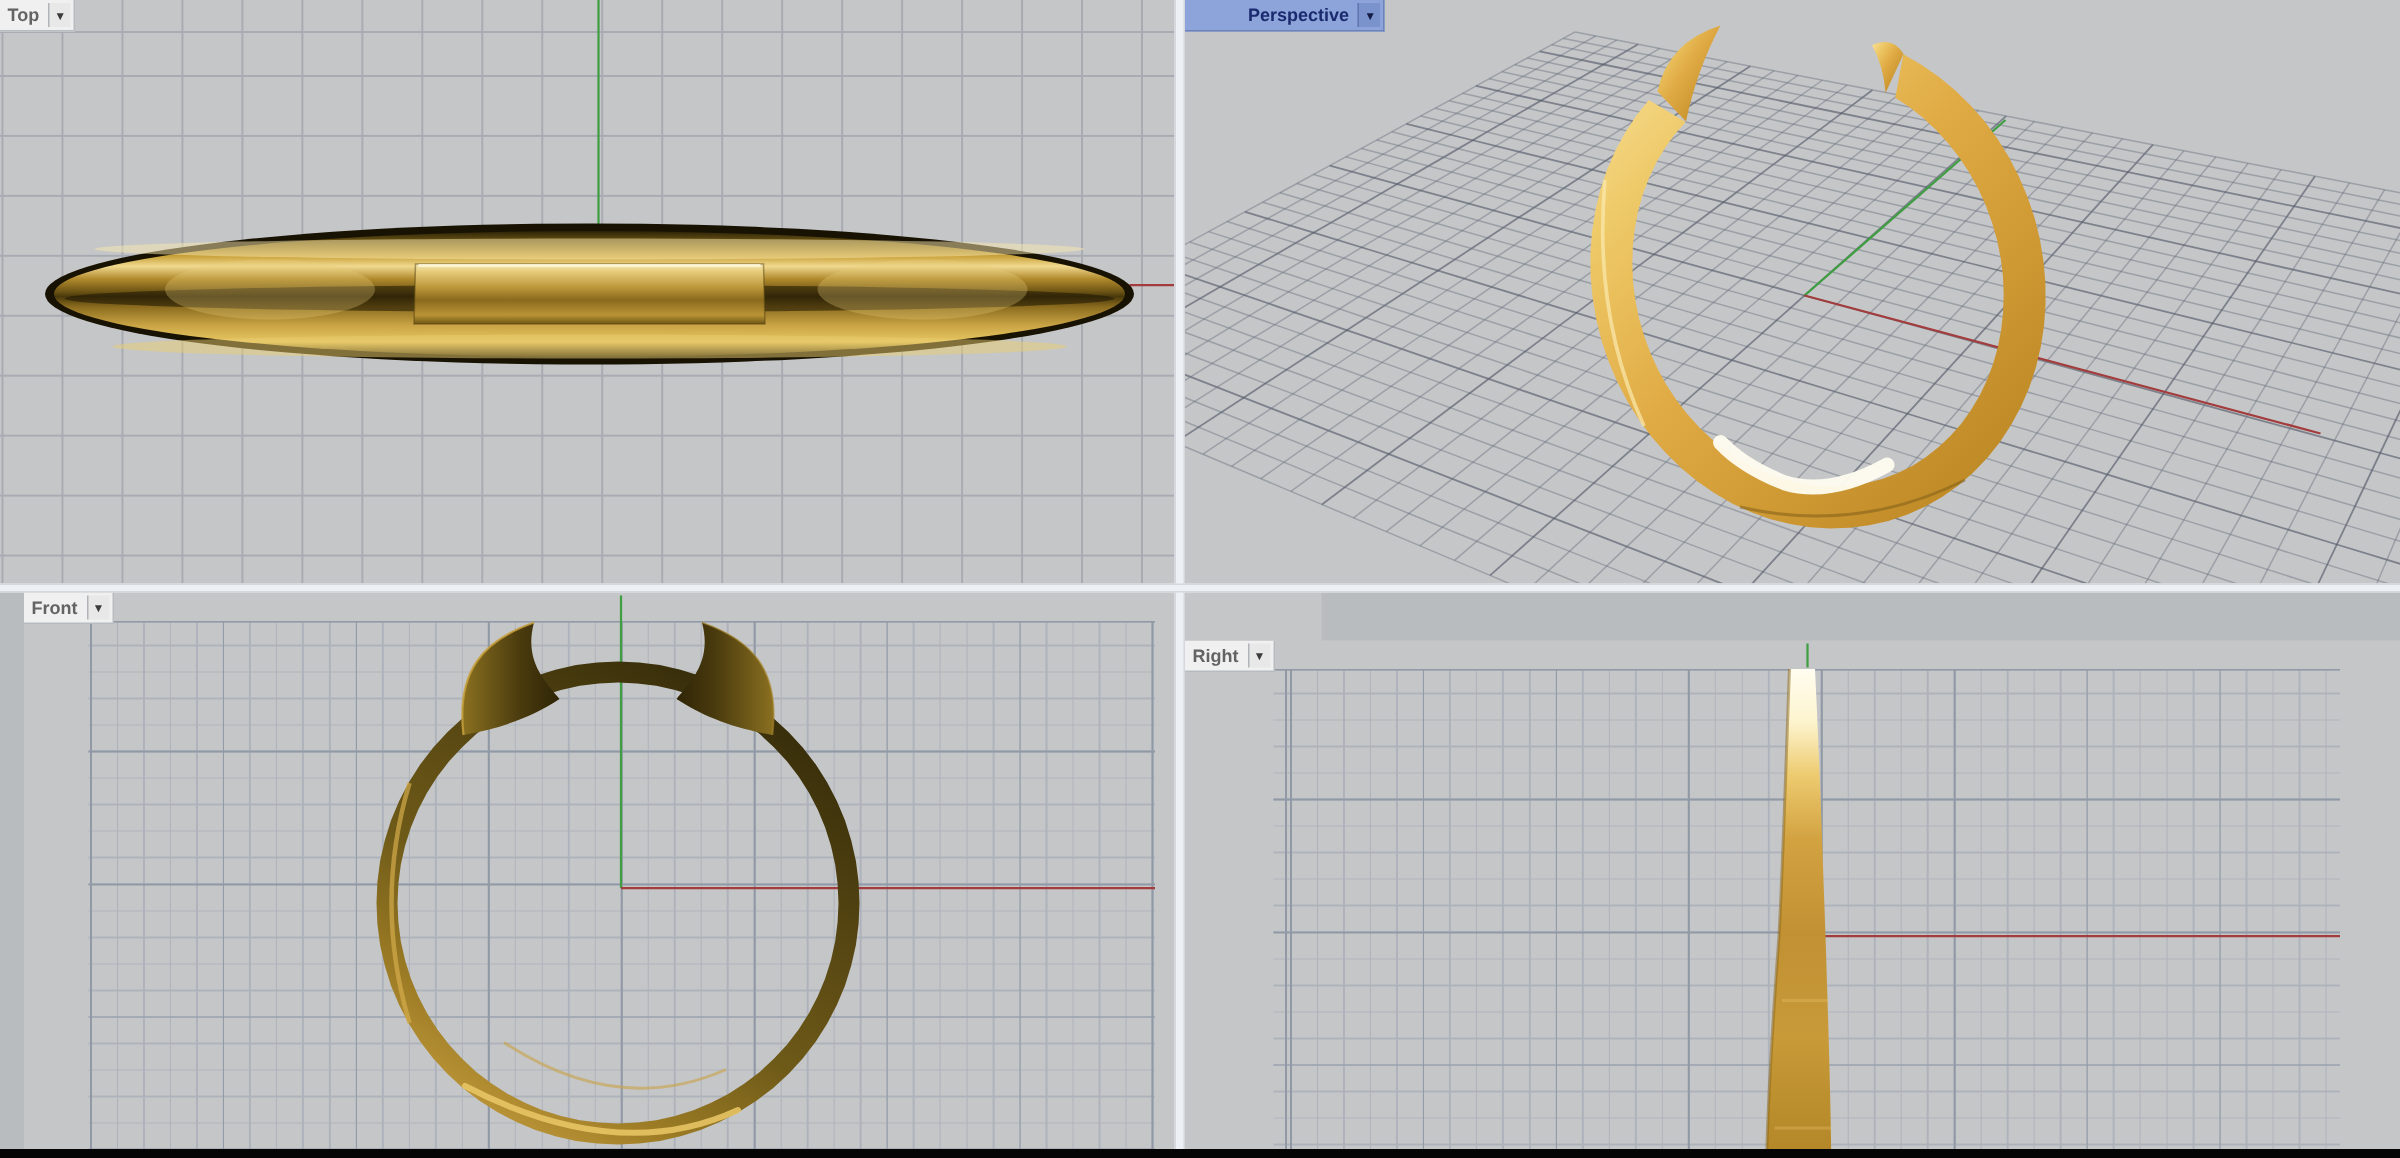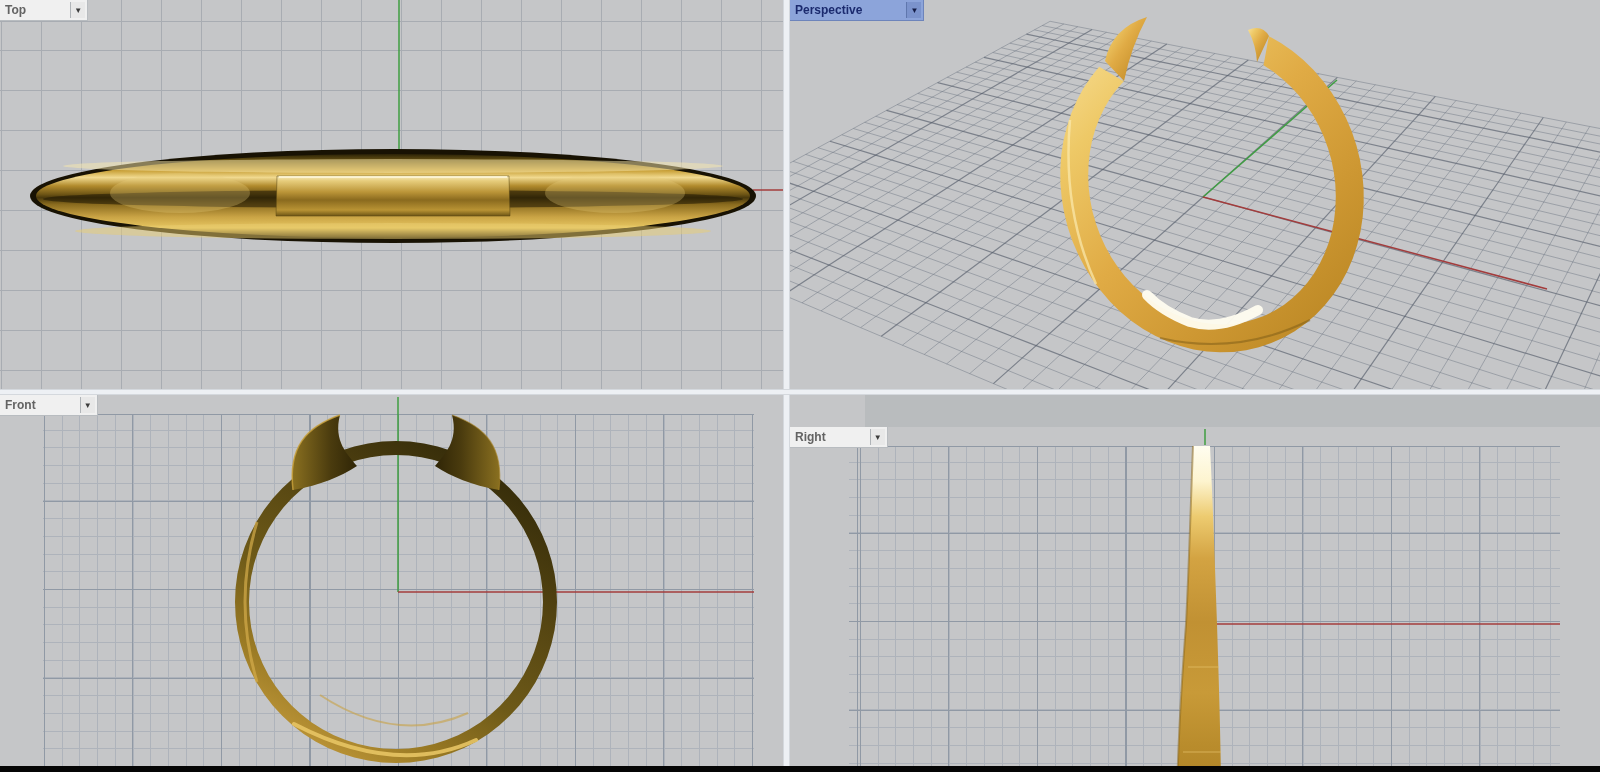--- a/index.html
+++ b/index.html
@@ -4,21 +4,21 @@
 <style>
   html,body{margin:0;padding:0;}
   body{
     width:1600px;height:772px;position:relative;overflow:hidden;
     background:#b9bcbe;
     font-family:"Liberation Sans","DejaVu Sans",sans-serif;
   }
   .viewport{position:absolute;overflow:hidden;background:var(--vp-bg,#c5c6c8);}
   #vp-top   {left:0;   top:0;   width:783px; height:389px;}
   #vp-persp {left:790px;top:0;   width:810px; height:389px;}
-  #vp-front {left:0;   top:395px;width:865px; height:371px;}
+  #vp-front {left:16px;   top:395px;width:865px; height:371px;}
   #vp-right {left:790px;top:395px;width:810px; height:371px;margin-top:32px;}
 
   .divider-v{position:absolute;left:783px;top:0;width:7px;height:766px;
     background:#edf0f4;border-left:1px solid #d4d8dd;border-right:1px solid #d4d8dd;box-sizing:border-box;}
   .divider-h{position:absolute;left:0;top:389px;width:1600px;height:6px;
     background:#edf0f4;border-top:1px solid #d4d8dd;border-bottom:1px solid #d4d8dd;box-sizing:border-box;}
   .bottom-bar{position:absolute;left:0;top:766px;width:1600px;height:6px;background:#050505;}
 
   
   .grid{position:absolute;}
@@ -38,31 +38,31 @@
   }
   #grid-front{left:43px;top:19px;width:711px;height:352px;background-position:1px 1px;}
   #grid-right{left:59px;top:19px;width:711px;height:352px;background-position:11px 1px;}
 
   .vp-svg{position:absolute;left:0;top:0;}
 
   
   .vtab{
     position:absolute;left:0;top:0;height:20px;display:flex;align-items:center;
     background:var(--tab-bg);border-right:1px solid #b8bcc0;border-bottom:1px solid #b8bcc0;
-    cursor:pointer;z-index:5;gap:38px;
+    cursor:pointer;z-index:5;
   }
   .vtab-label{
     font-size:12px;font-weight:bold;color:var(--tab-text);
     padding:0 6px 0 5px;white-space:nowrap;
   }
   .vtab-arrow{
     width:14px;height:16px;margin-right:2px;display:flex;align-items:center;justify-content:center;
     font-size:8px;color:#3c3c3c;border-left:1px solid #b0b4b8;background:rgba(0,0,0,0.03);
   }
-  .vtab.active{background:var(--active-tab-bg);border-color:#6d84bb;}
+  .vtab.active{background:var(--active-tab-bg);border-color:#6d84bb;padding-left:37px;}
   .vtab.active .vtab-label{color:var(--active-tab-text);}
   .vtab.active .vtab-arrow{background:#7b93cc;border-left:1px solid #5f77ad;color:#141c46;}
 </style>
 </head>
 <body>
 
 <div class="viewport" id="vp-top">
   <div class="grid grid-coarse"></div>
   <svg class="vp-svg" width="783" height="389" viewBox="0 0 783 389">
     <defs>

